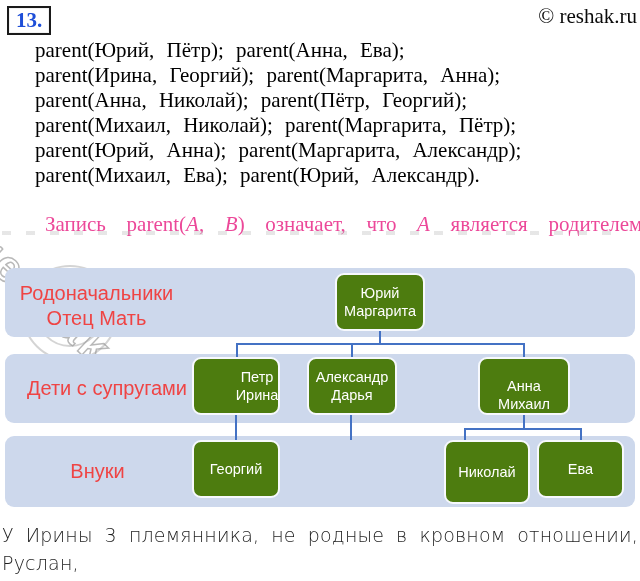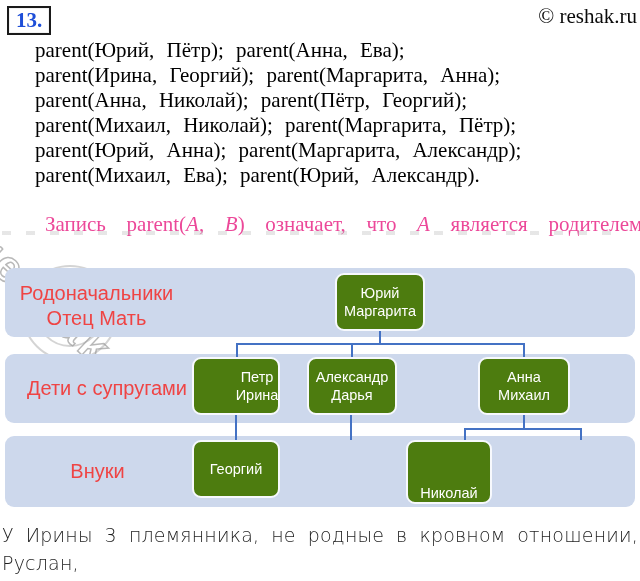--- a/index.html
+++ b/index.html
@@ -106,24 +106,24 @@
     flex-direction: column;
     align-items: center;
     justify-content: center;
     text-align: center;
     font: 14.5px/18px "Liberation Sans", sans-serif;
     box-sizing: border-box;
   }
   .node.root   { left: 335px; top: 273px; width: 90px; height: 58px; }
   .node.child1 { left: 192px; top: 357px; width: 88px; height: 58px; padding-left: 42px; }
   .node.child2 { left: 307px; top: 357px; width: 90px; height: 58px; }
-  .node.child3 { left: 478px; top: 357px; width: 92px; height: 58px; }
+  .node.child3 { left: 478px; top: 357px; width: 92px; height: 58px; justify-content: flex-end; }
   .node.grand1 { left: 192px; top: 440px; width: 88px; height: 58px; }
   .node.grand2 { left: 308px; top: 440px; width: 86px; height: 58px; }
-  .node.grand3 { left: 406px; top: 440px; width: 86px; height: 64px; justify-content: flex-end; }
+  .node.grand3 { left: 444px; top: 440px; width: 86px; height: 64px; }
   .node.grand4 { left: 537px; top: 440px; width: 87px; height: 58px; }
 
   .conn-v { position: absolute; width: 2px; background: #4472c4; }
   .conn-h { position: absolute; height: 2px; background: #4472c4; }
   .cv-root  { left: 379px; top: 331px; height: 13px; }
   .ch-gen2  { left: 236px; top: 343px; width: 289px; }
   .cv-d1    { left: 236px; top: 343px; height: 14px; }
   .cv-d2    { left: 351px; top: 343px; height: 14px; }
   .cv-d3    { left: 523px; top: 343px; height: 14px; }
   .cv-c1    { left: 235px; top: 415px; height: 25px; }
@@ -207,19 +207,22 @@
   <div class="node child3">
     <div>Анна</div>
     <div>Михаил</div>
   </div>
   <div class="node grand1">
     <div>Георгий</div>
   </div>
   <div class="node grand3">
     <div>Николай</div>
   </div>
+  <div class="node grand4">
+    <div>Ева</div>
+  </div>
 
   <div class="answer">
     <div class="a-line1">У Ирины 3 племянника, не родные в кровном отношении, Руслан,</div>
     <div class="a-line2">Николай, Ева.</div>
   </div>
 
 </div>
 
 </body></html>

